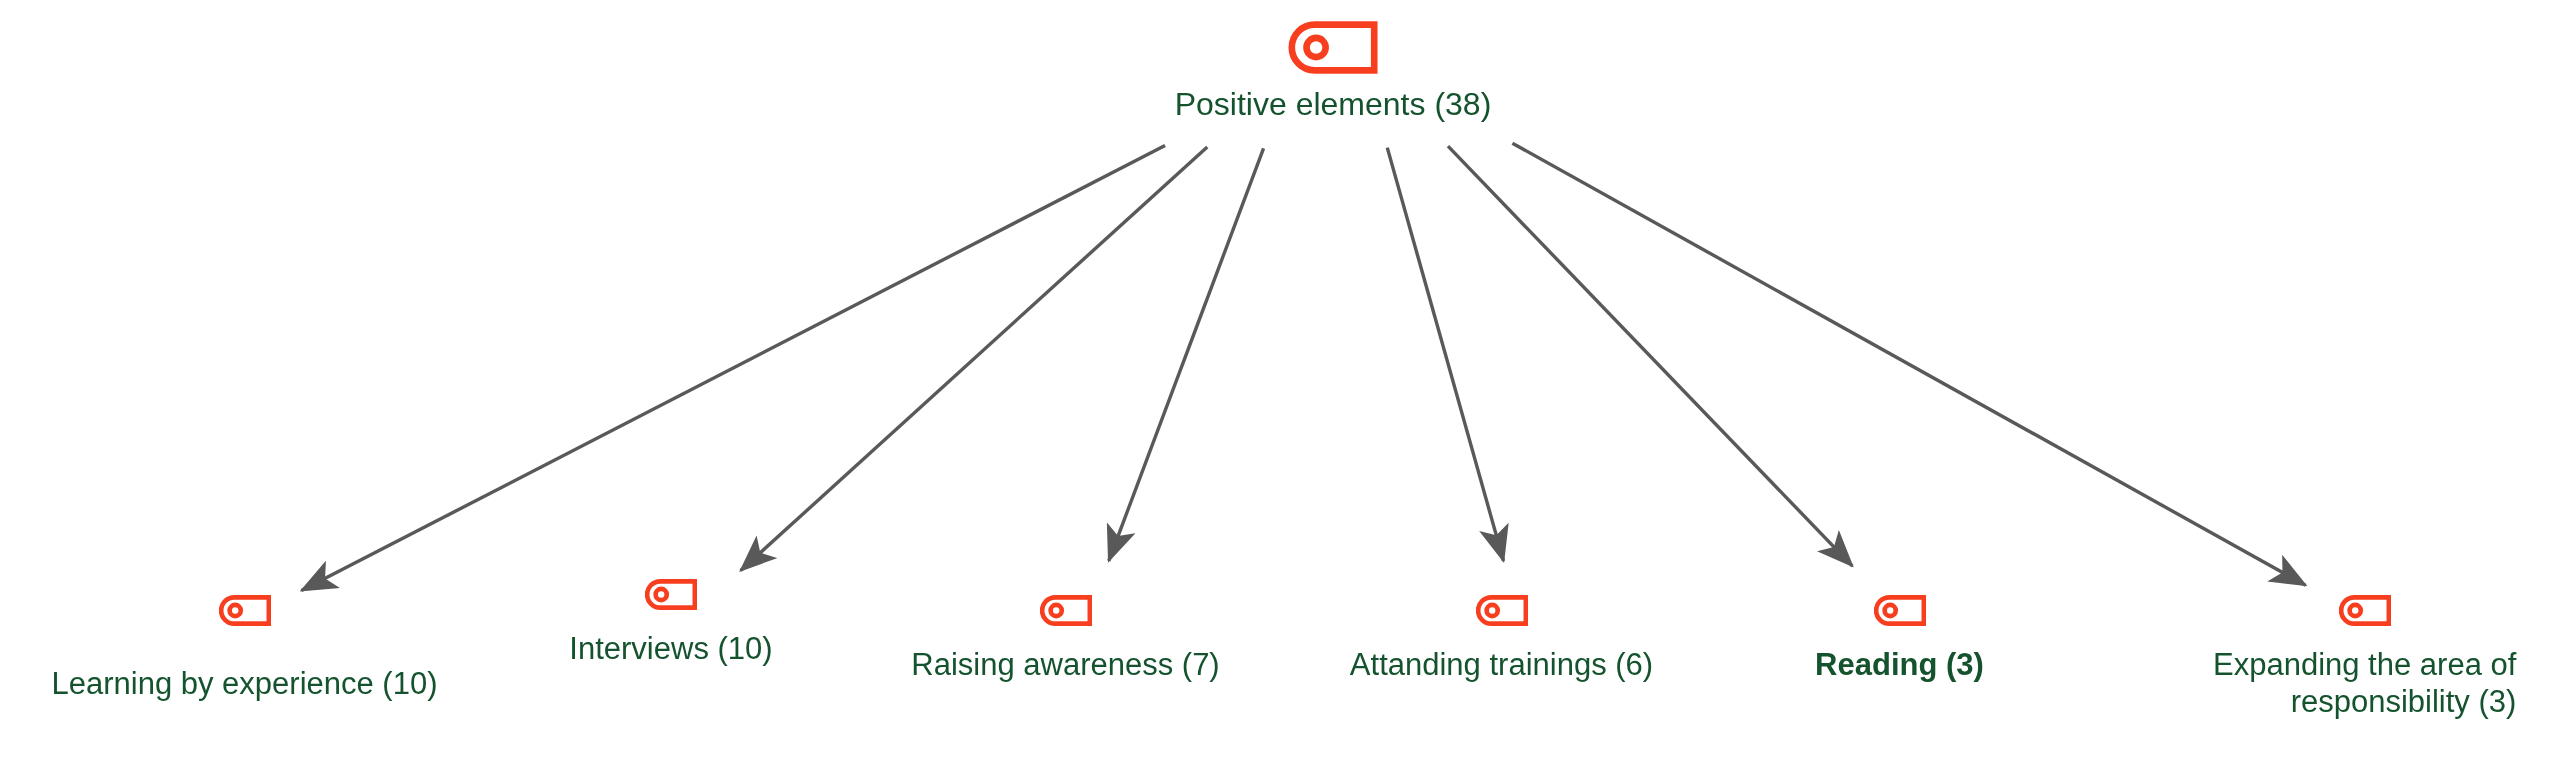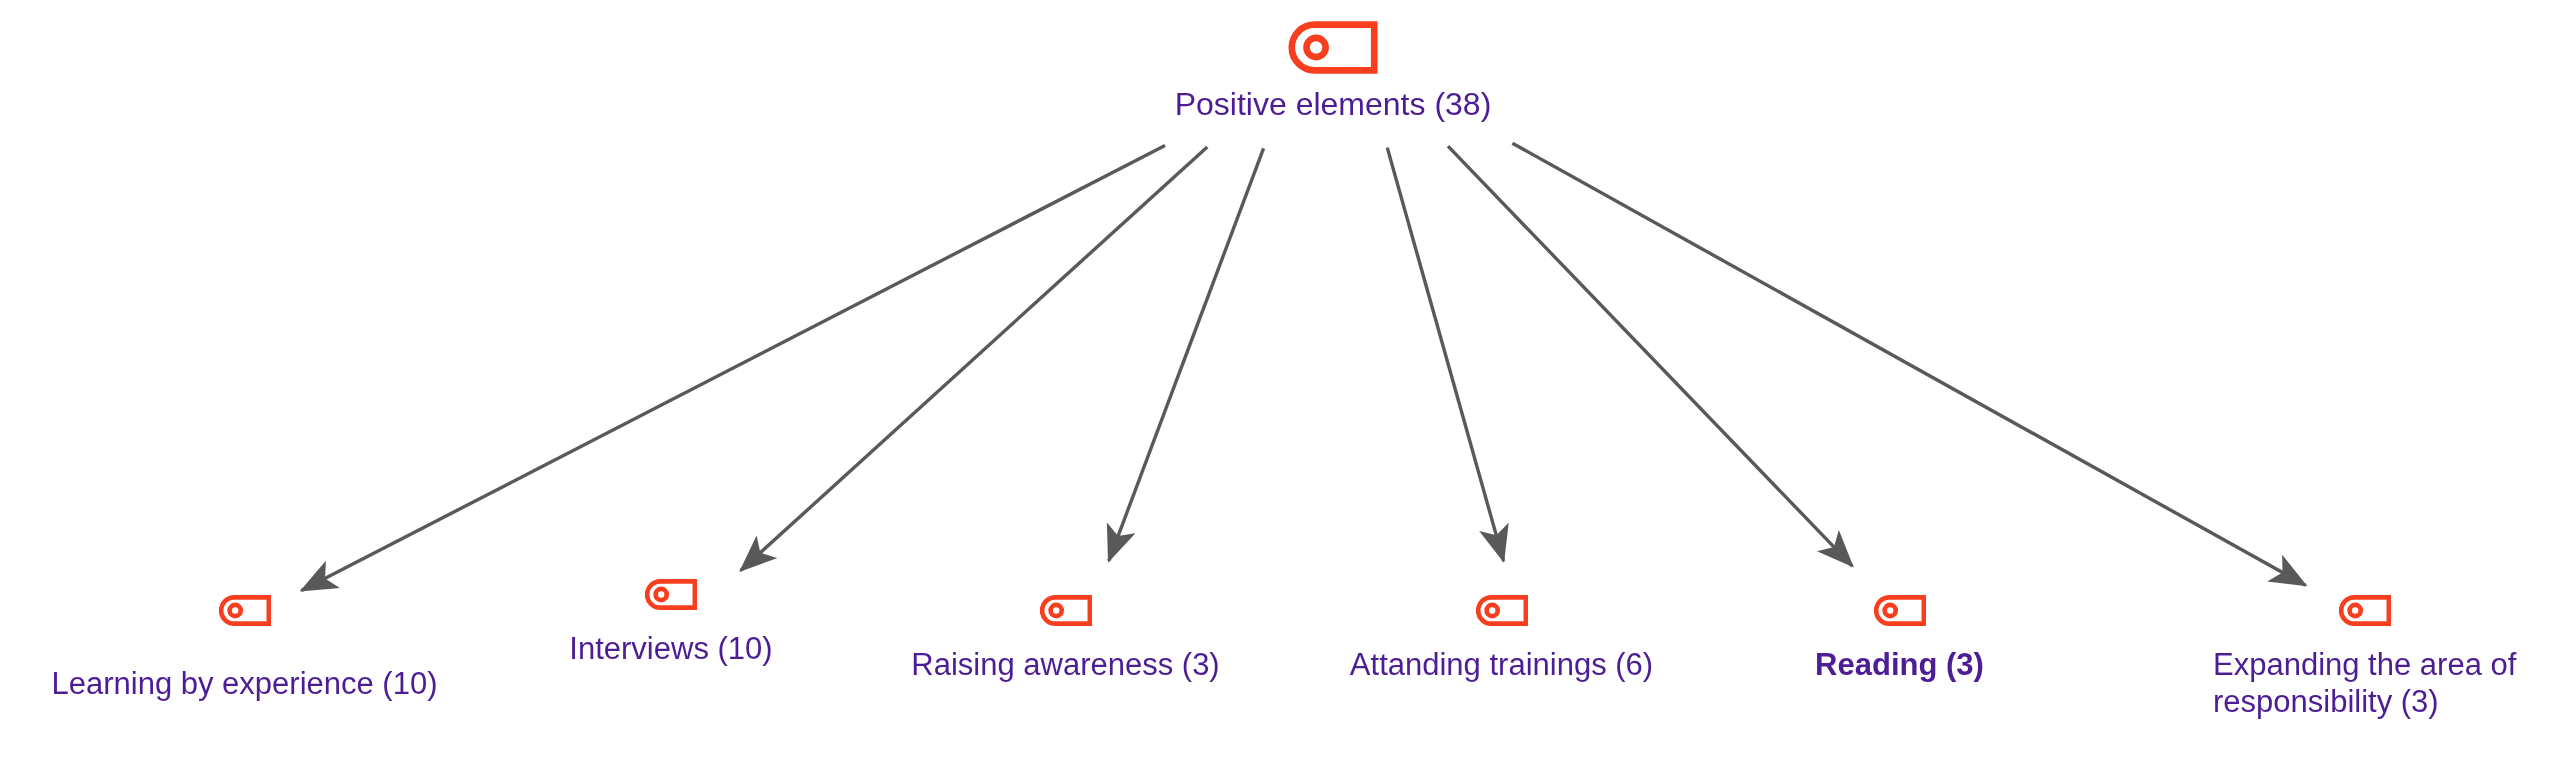--- a/index.html
+++ b/index.html
@@ -31,21 +31,21 @@
     display: flex;
     flex-direction: column;
     align-items: center;
   }
   .node-icon {
     display: block;
     line-height: 0;
   }
   .node-label {
     margin-top: 10.4px;
-    color: #4c1d95;
+    color: #14532d;
     font-size: 31px;
     line-height: 1.18;
     white-space: pre-line;
     text-align: center;
   }
   
   #node-root {
     left: 1144px;
     top: 21px;
     width: 378px;
@@ -60,21 +60,21 @@
   #node-leaf-2 { left: 910px; top: 584px; width: 311px; }
   #node-leaf-3 { left: 1333px; top: 584px; width: 337px; }
   #node-leaf-4 { left: 1807px; top: 584px; width: 185px; font-weight: bold; }
   #node-leaf-5 {
     left: 2213px;
     top: 584px;
     width: 348px;
     align-items: flex-start;
   }
   #node-leaf-5 .node-icon { margin-left: 126px; }
-  #node-leaf-5 .node-label { text-align: left; }
+  #node-leaf-5 .node-label { text-align: right; }
 </style>
 </head>
 <body>
 
 <div id="canvas">
 
   <svg id="edges" viewBox="0 0 3478 1043" width="2576" height="773" xmlns="http://www.w3.org/2000/svg">
     <defs>
       <marker id="arrowhead" markerWidth="11" markerHeight="9" refX="10.4" refY="4.5" orient="auto" markerUnits="strokeWidth">
         <path d="M0,0 L11,4.5 L0,9 L2.6,4.5 Z" fill="#595959"></path>
@@ -121,21 +121,21 @@
     <span class="node-label">Interviews (10)</span>
   </div>
 
   <div class="node" id="node-leaf-2">
     <span class="node-icon">
       <svg width="52" height="53" viewBox="0 0 122 72" xmlns="http://www.w3.org/2000/svg">
         <path d="M36,5 L117,5 L117,67 L36,67 A31,31 0 0 1 36,5 Z" fill="none" stroke="#f73f20" stroke-width="11"></path>
         <circle cx="38" cy="36" r="13" fill="none" stroke="#f73f20" stroke-width="11"></circle>
       </svg>
     </span>
-    <span class="node-label">Raising awareness (3)</span>
+    <span class="node-label">Raising awareness (7)</span>
   </div>
 
   <div class="node" id="node-leaf-3">
     <span class="node-icon">
       <svg width="52" height="53" viewBox="0 0 122 72" xmlns="http://www.w3.org/2000/svg">
         <path d="M36,5 L117,5 L117,67 L36,67 A31,31 0 0 1 36,5 Z" fill="none" stroke="#f73f20" stroke-width="11"></path>
         <circle cx="38" cy="36" r="13" fill="none" stroke="#f73f20" stroke-width="11"></circle>
       </svg>
     </span>
     <span class="node-label">Attanding trainings (6)</span>

